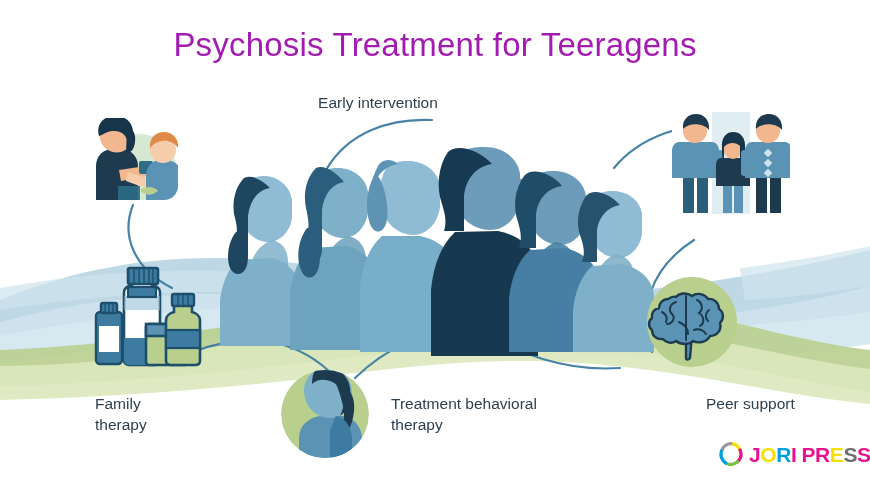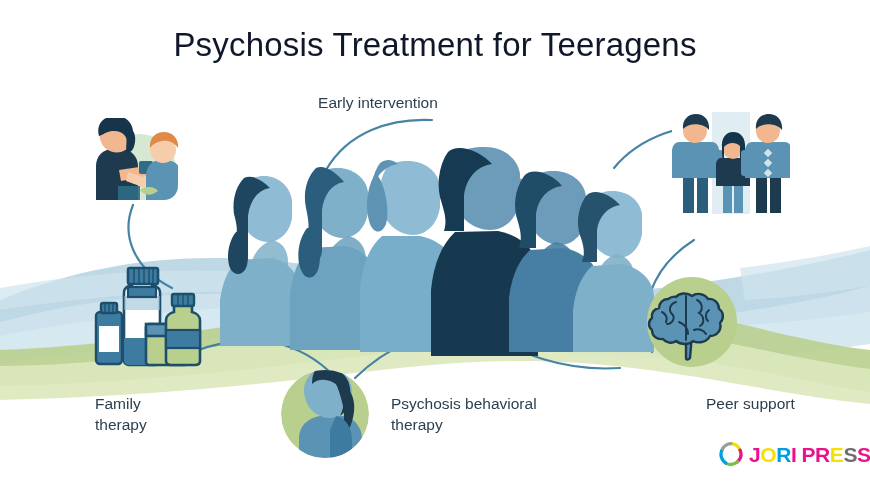--- a/index.html
+++ b/index.html
@@ -32,21 +32,21 @@
   
   .title {
     position: absolute;
     left: 0;
     top: 26px;
     width: 870px;
     text-align: center;
     font-size: 33px;
     font-weight: 400;
     letter-spacing: 0.2px;
-    color: #0f172a;
+    color: #a21caf;
     white-space: nowrap;
   }
   .label {
     position: absolute;
     font-size: 15.5px;
     line-height: 21px;
     font-weight: 400;
     color: #2b3f4f;
   }
   .label-early {
@@ -304,21 +304,21 @@
   <div class="title">Psychosis Treatment for Teeragens</div>
 
   <div class="label label-early">Early intervention</div>
 
   <div class="label label-family">
     <div>Family</div>
     <div>therapy</div>
   </div>
 
   <div class="label label-cbt">
-    <div>Psychosis behavioral</div>
+    <div>Treatment behavioral</div>
     <div>therapy</div>
   </div>
 
   <div class="label label-peer">
     <div>Peer support</div>
   </div>
 
   <div class="logo">
     <svg class="logo-mark" viewBox="0 0 40 40">
       <g fill="none" stroke-width="5" stroke-linecap="round">

